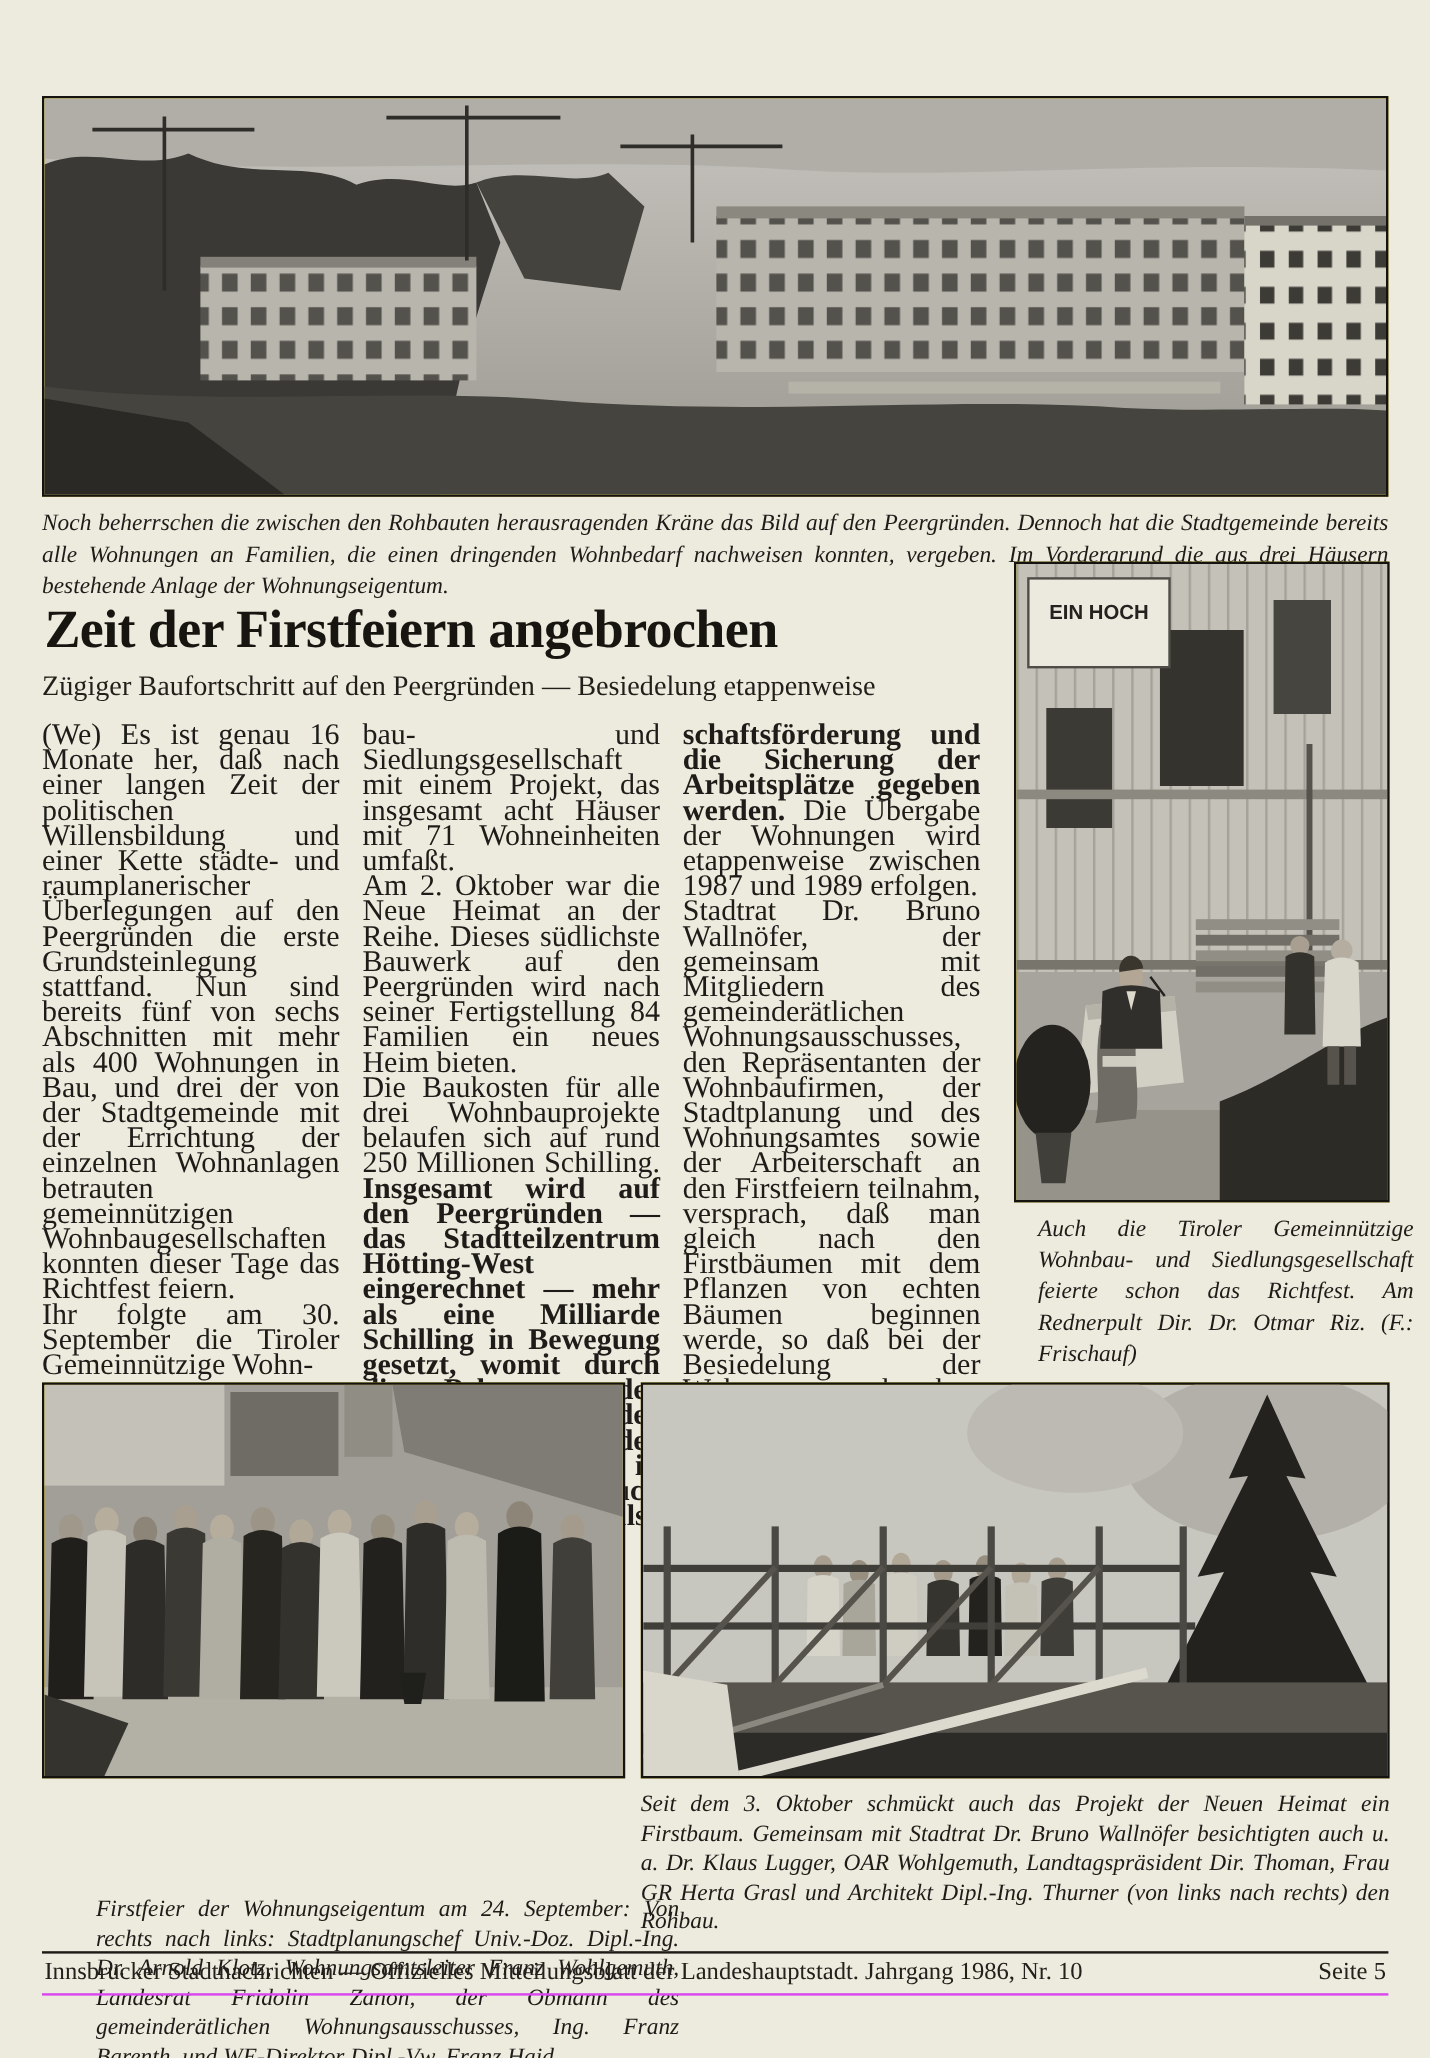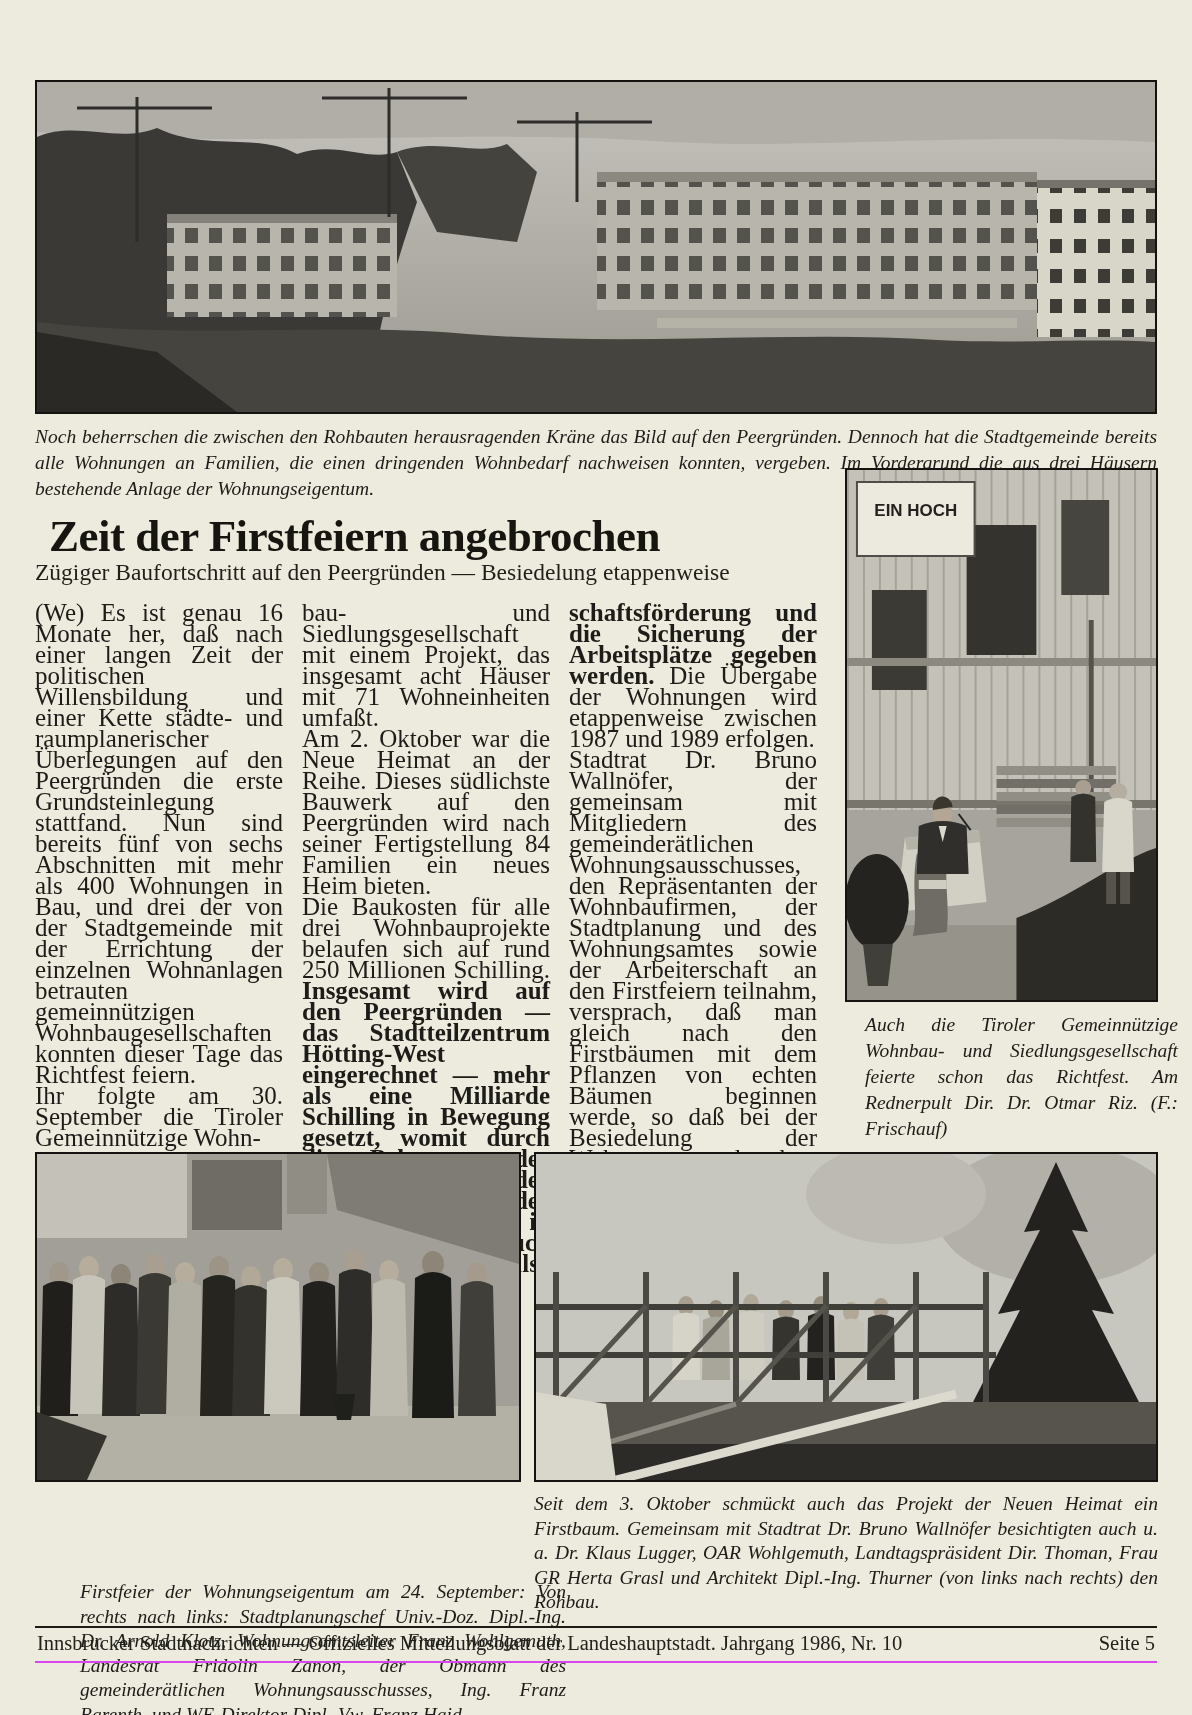--- a/index.html
+++ b/index.html
@@ -17,21 +17,21 @@
   }
   .photo-frame svg{display:block;width:100%;height:100%;}
   .caption{
     position:absolute;margin:0;
     font-style:italic;font-size:19.5px;line-height:26px;
     text-align:justify;
   }
   #top-caption{left:35px;top:424px;width:1122px;}
   #top-caption .credit{position:absolute;right:0;bottom:0;font-style:italic;}
   #headline{
-    position:absolute;left:33px;top:494px;margin:16px;
+    position:absolute;left:33px;top:494px;margin:4px;
     font-size:45px;font-weight:700;letter-spacing:-0.5px;color:#16150f;
     white-space:nowrap;
   }
   #subhead{
     position:absolute;left:35px;top:559px;margin:0;
     font-size:23.5px;font-weight:400;white-space:nowrap;color:#201f1a;
   }
   #article-cols{
     position:absolute;left:35px;top:602px;width:782px;
     display:flex;gap:19px;

